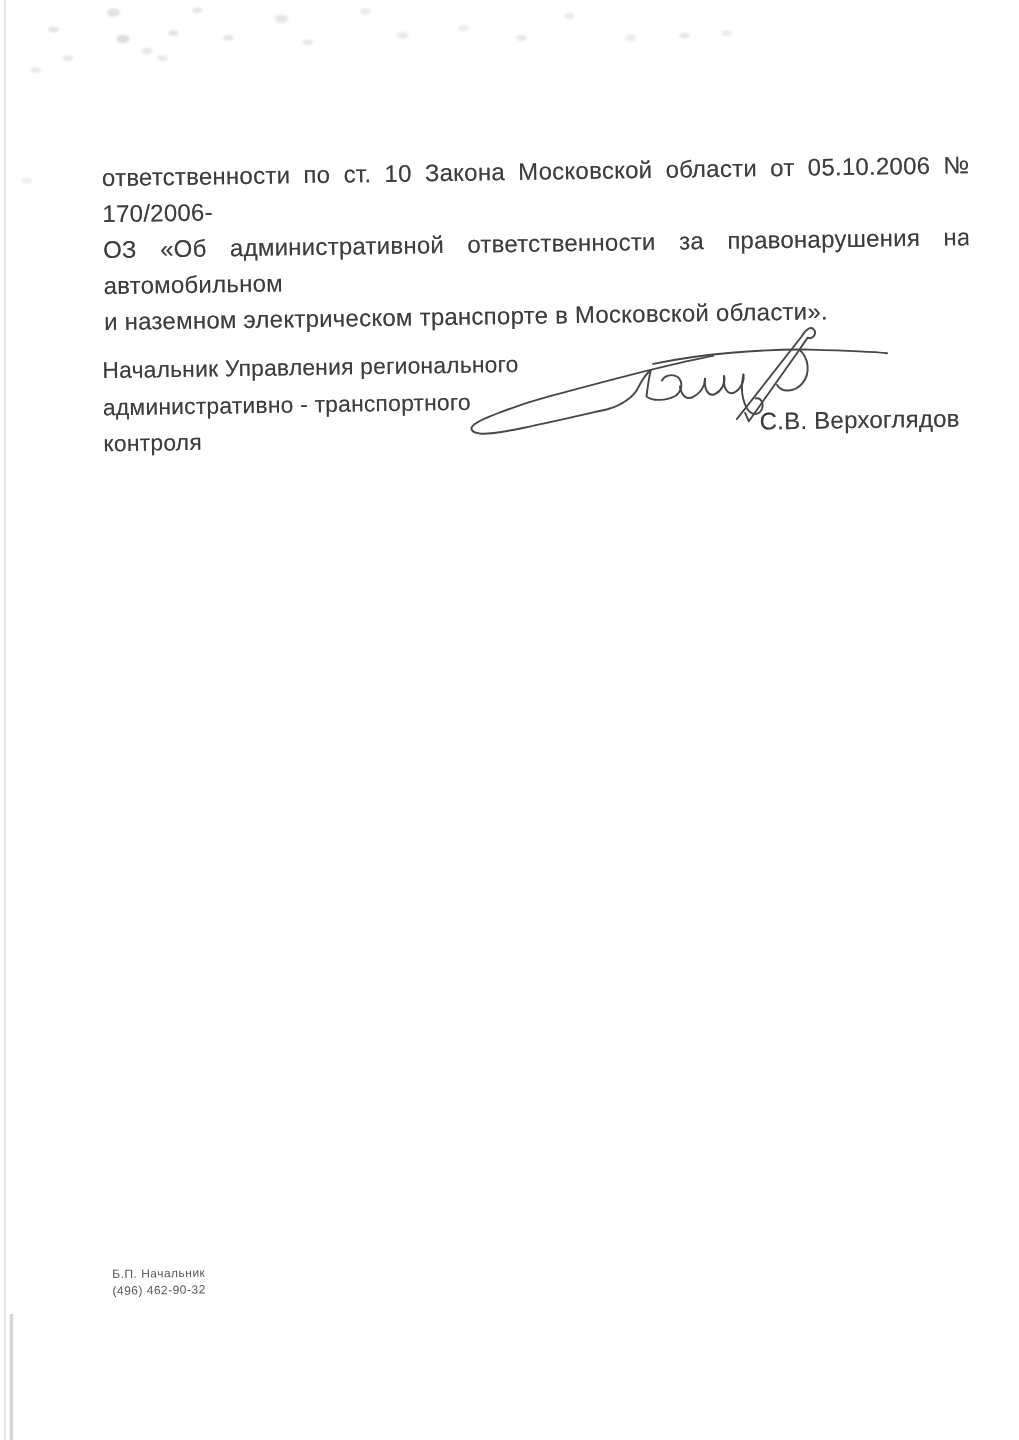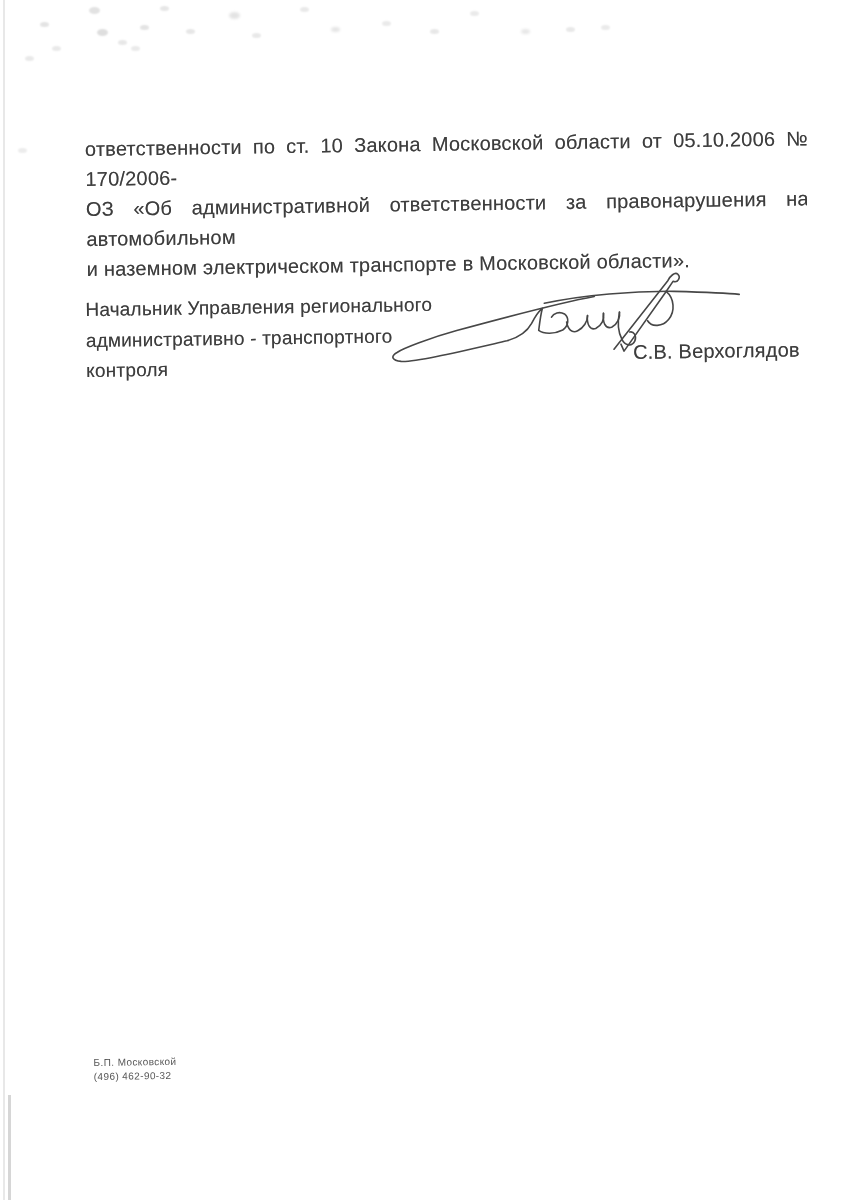--- a/index.html
+++ b/index.html
@@ -156,18 +156,18 @@
 
         <path d="M282,41 L239,100 L236,93"></path>
 
         <path d="M160,51 C200,43 250,40 290,41 C315,42 340,43 355,45"></path>
       </g>
     </svg>
 
     <div class="sig-name">С.В. Верхоглядов</div>
 
     <div class="footer">
-      <div>Б.П. Московской</div>
+      <div>Б.П. Начальник</div>
       <div>(496) 462-90-32</div>
     </div>
 
   </div>
 </div>
 
 </body></html>

